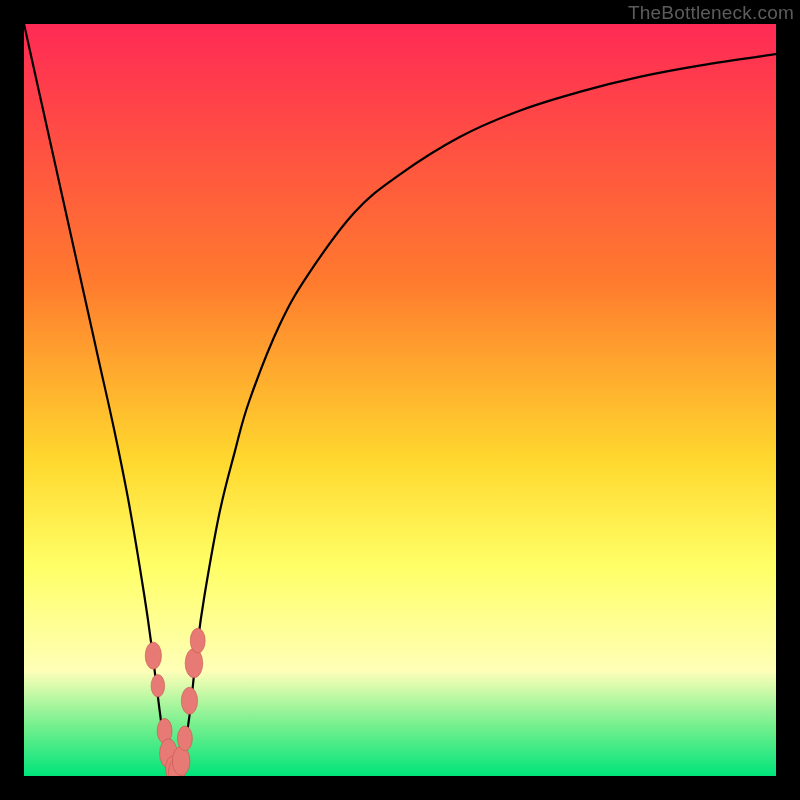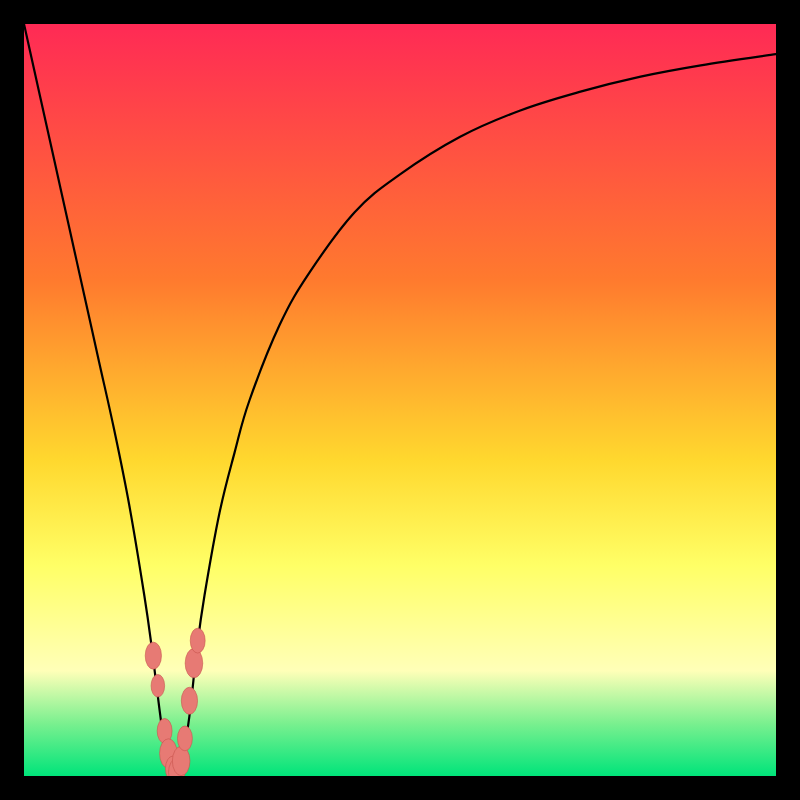--- a/index.html
+++ b/index.html
@@ -34,20 +34,21 @@
     font-size: 19px;
     font-weight: 500;
     letter-spacing: 0.2px;
     font-family: Arial, Helvetica, sans-serif;
   }
 </style>
 </head>
 <body>
 
 <div class="frame">
+  <div class="watermark">TheBottleneck.com</div>
   <svg class="plot" viewBox="0 0 752 752" preserveAspectRatio="none">
     <defs>
       <linearGradient id="bg-grad" x1="0" y1="0" x2="0" y2="1">
           <stop offset="0%" stop-color="#ff2a55"></stop>
           <stop offset="34%" stop-color="#ff7a2e"></stop>
           <stop offset="57.99999999999999%" stop-color="#ffd82e"></stop>
           <stop offset="72%" stop-color="#ffff66"></stop>
           <stop offset="86%" stop-color="#ffffb8"></stop>
           <stop offset="93%" stop-color="#7af08f"></stop>
           <stop offset="100%" stop-color="#00e47a"></stop>

